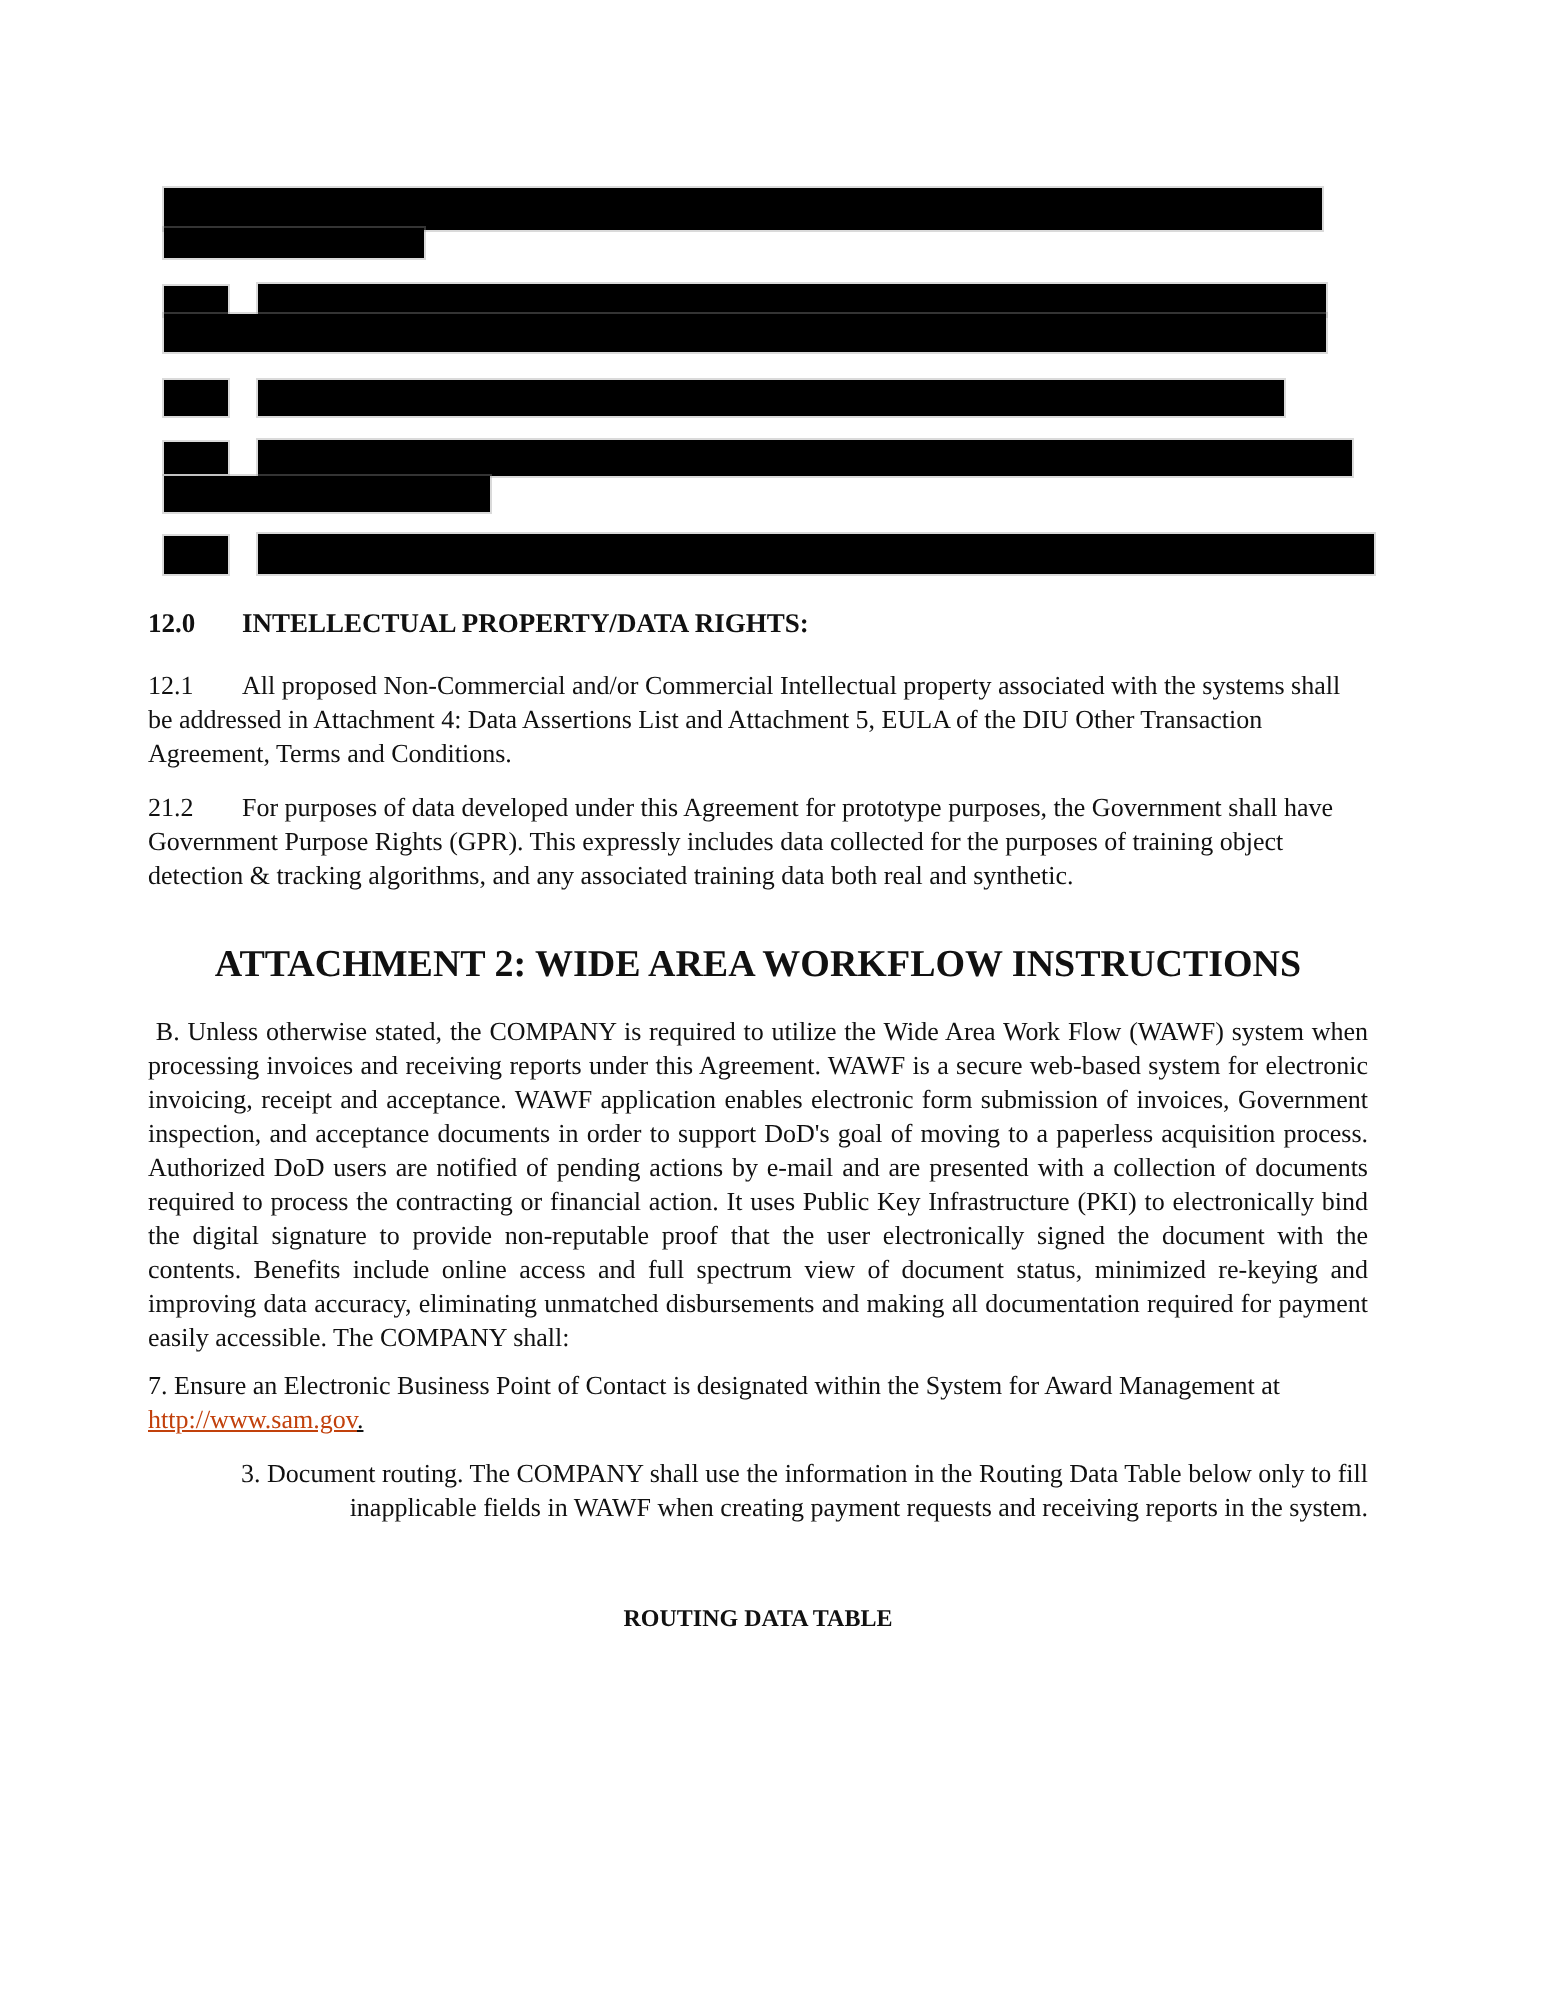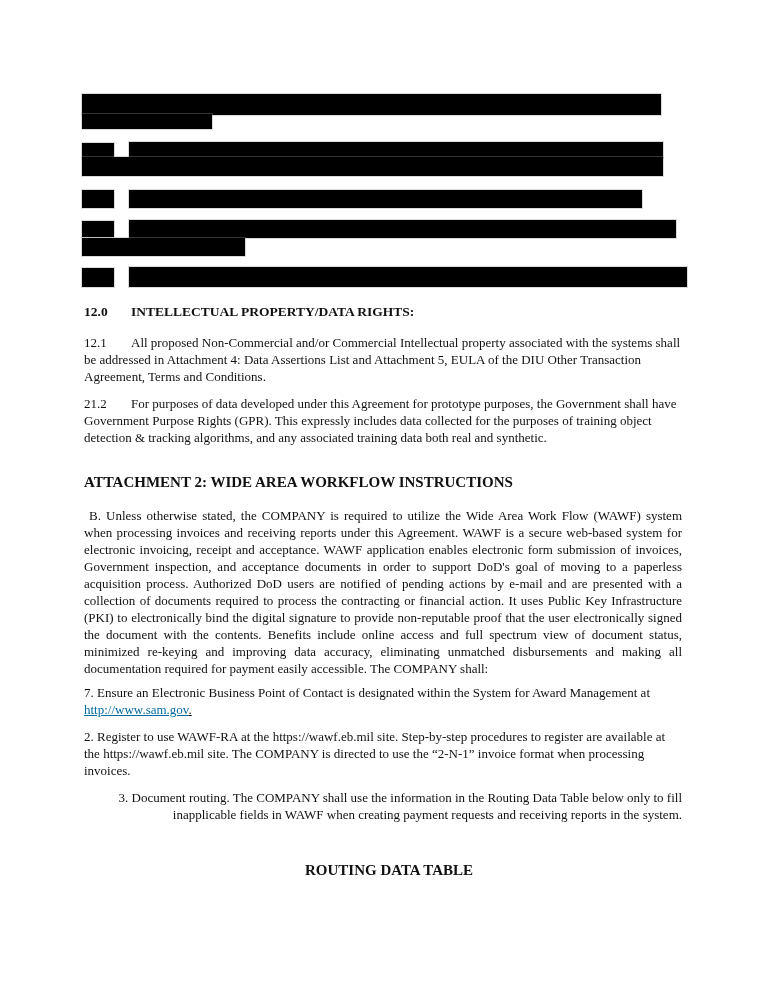--- a/index.html
+++ b/index.html
@@ -10,39 +10,39 @@
     background: #ffffff;
     font-family: "Liberation Serif", "DejaVu Serif", serif;
     color: #111111;
     overflow: hidden;
   }
   
   .redaction { position: absolute; background: #000000; box-shadow: 0 0 0 1px rgba(150,150,150,0.35); }
   
   .content {
     position: absolute;
-    left: 84px;
+    left: 74px;
     top: 303px;
     width: 610px;
     font-size: 13px;
     line-height: 17px;
   }
-  .para { margin: 0 12px 10px 0; white-space: pre-wrap; }
+  .para { margin: 0 0 10px 0; white-space: pre-wrap; }
   .heading { font-weight: bold; font-size: 13.5px; margin: 0 0 14px 0; }
-  .attach-heading { font-weight: bold; font-size: 15px; margin: 0 0 16px 0; }
+  .attach-heading { font-weight: bold; font-size: 19px; margin: 0 0 16px 0; text-align: center; }
   .secnum { display: inline-block; width: 47px; }
   .justify { text-align: justify; }
   .mb28 { margin-bottom: 28px; }
   .mb7  { margin-bottom: 7px; }
   .mb39 { margin-bottom: 39px; text-align: right; }
   .doc-link { text-decoration: underline; cursor: pointer; }
   .link-suffix { text-decoration: underline; color: #111111; }
   .table-heading {
     font-weight: bold;
-    font-size: 15px;
+    font-size: 12px;
     text-align: center;
     margin: 0;
   }
 </style>
 </head>
 <body>
 
 <div class="page">
 
   <div>
@@ -71,22 +71,21 @@
 
     <p class="para"><span class="secnum">12.1</span><span>All proposed Non-Commercial and/or Commercial Intellectual property associated with the systems shall be addressed in Attachment 4: Data Assertions List and Attachment 5, EULA of the DIU Other Transaction Agreement, Terms and Conditions.</span></p>
 
     <p class="para mb28"><span class="secnum">21.2</span><span>For purposes of data developed under this Agreement for prototype purposes, the Government shall have Government Purpose Rights (GPR). This expressly includes data collected for the purposes of training object detection &amp; tracking algorithms, and any associated training data both real and synthetic.</span></p>
 
     <p class="attach-heading">ATTACHMENT 2: WIDE AREA WORKFLOW INSTRUCTIONS</p>
 
 
     <p class="para justify" style="margin-bottom:7px;"> B. Unless otherwise stated, the COMPANY is required to utilize the Wide Area Work Flow (WAWF) system when processing invoices and receiving reports under this Agreement. WAWF is a secure web-based system for electronic invoicing, receipt and acceptance. WAWF application enables electronic form submission of invoices, Government inspection, and acceptance documents in order to support DoD's goal of moving to a paperless acquisition process. Authorized DoD users are notified of pending actions by e-mail and are presented with a collection of documents required to process the contracting or financial action. It uses Public Key Infrastructure (PKI) to electronically bind the digital signature to provide non-reputable proof that the user electronically signed the document with the contents. Benefits include online access and full spectrum view of document status, minimized re-keying and improving data accuracy, eliminating unmatched disbursements and making all documentation required for payment easily accessible. The COMPANY shall:</p>
 
-    <p class="para"><span>7. Ensure an Electronic Business Point of Contact is designated within the System for Award Management at </span><a class="doc-link" id="sam-link" style="color: #0369a1;">http://www.sam.gov</a><span class="link-suffix">.</span></p>
+    <p class="para"><span>7. Ensure an Electronic Business Point of Contact is designated within the System for Award Management at </span><a class="doc-link" id="sam-link" style="color: #c2410c;">http://www.sam.gov</a><span class="link-suffix">.</span></p>
 
-    <p class="para">2. Register to use WAWF-RA at the https://wawf.eb.mil site. Step-by-step procedures to register are available at the https://wawf.eb.mil site. The COMPANY is directed to use the “2-N-1” invoice format when processing invoices.</p>
 
     <p class="para mb39">3. Document routing. The COMPANY shall use the information in the Routing Data Table below only to fill inapplicable fields in WAWF when creating payment requests and receiving reports in the system.</p>
 
     <p class="table-heading">ROUTING DATA TABLE</p>
 
   </div>
 </div>
 
 </body></html>

